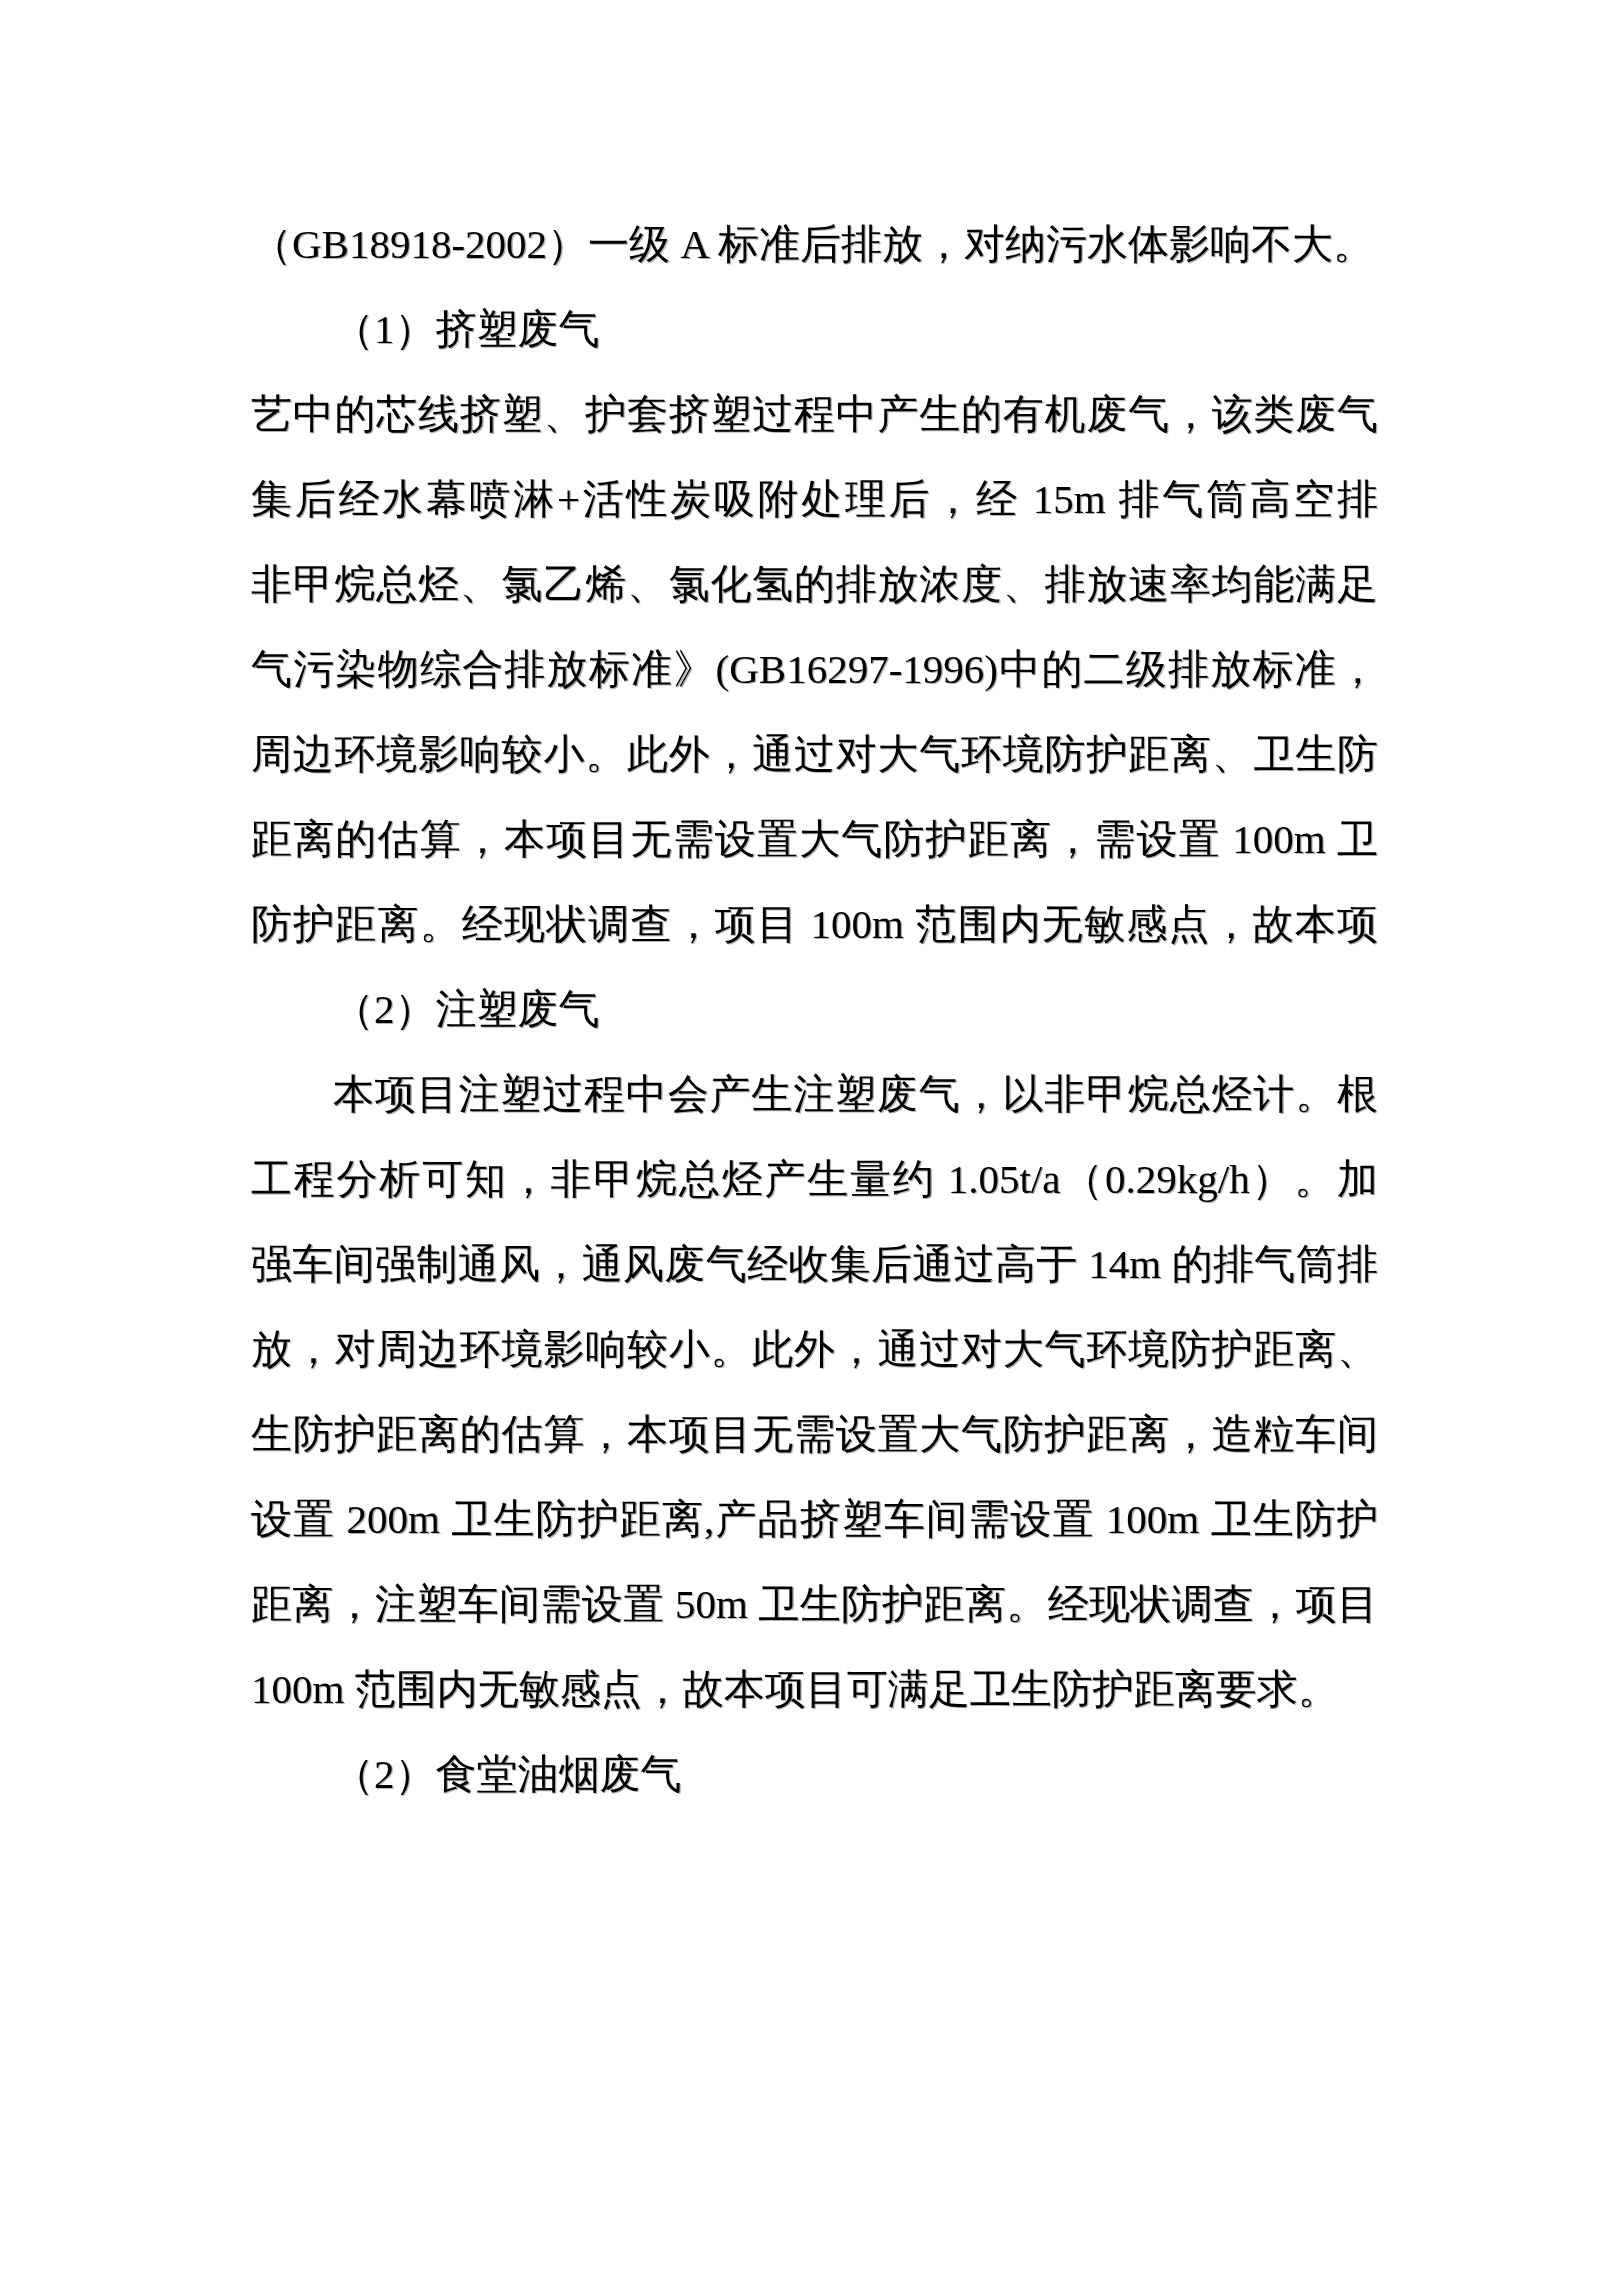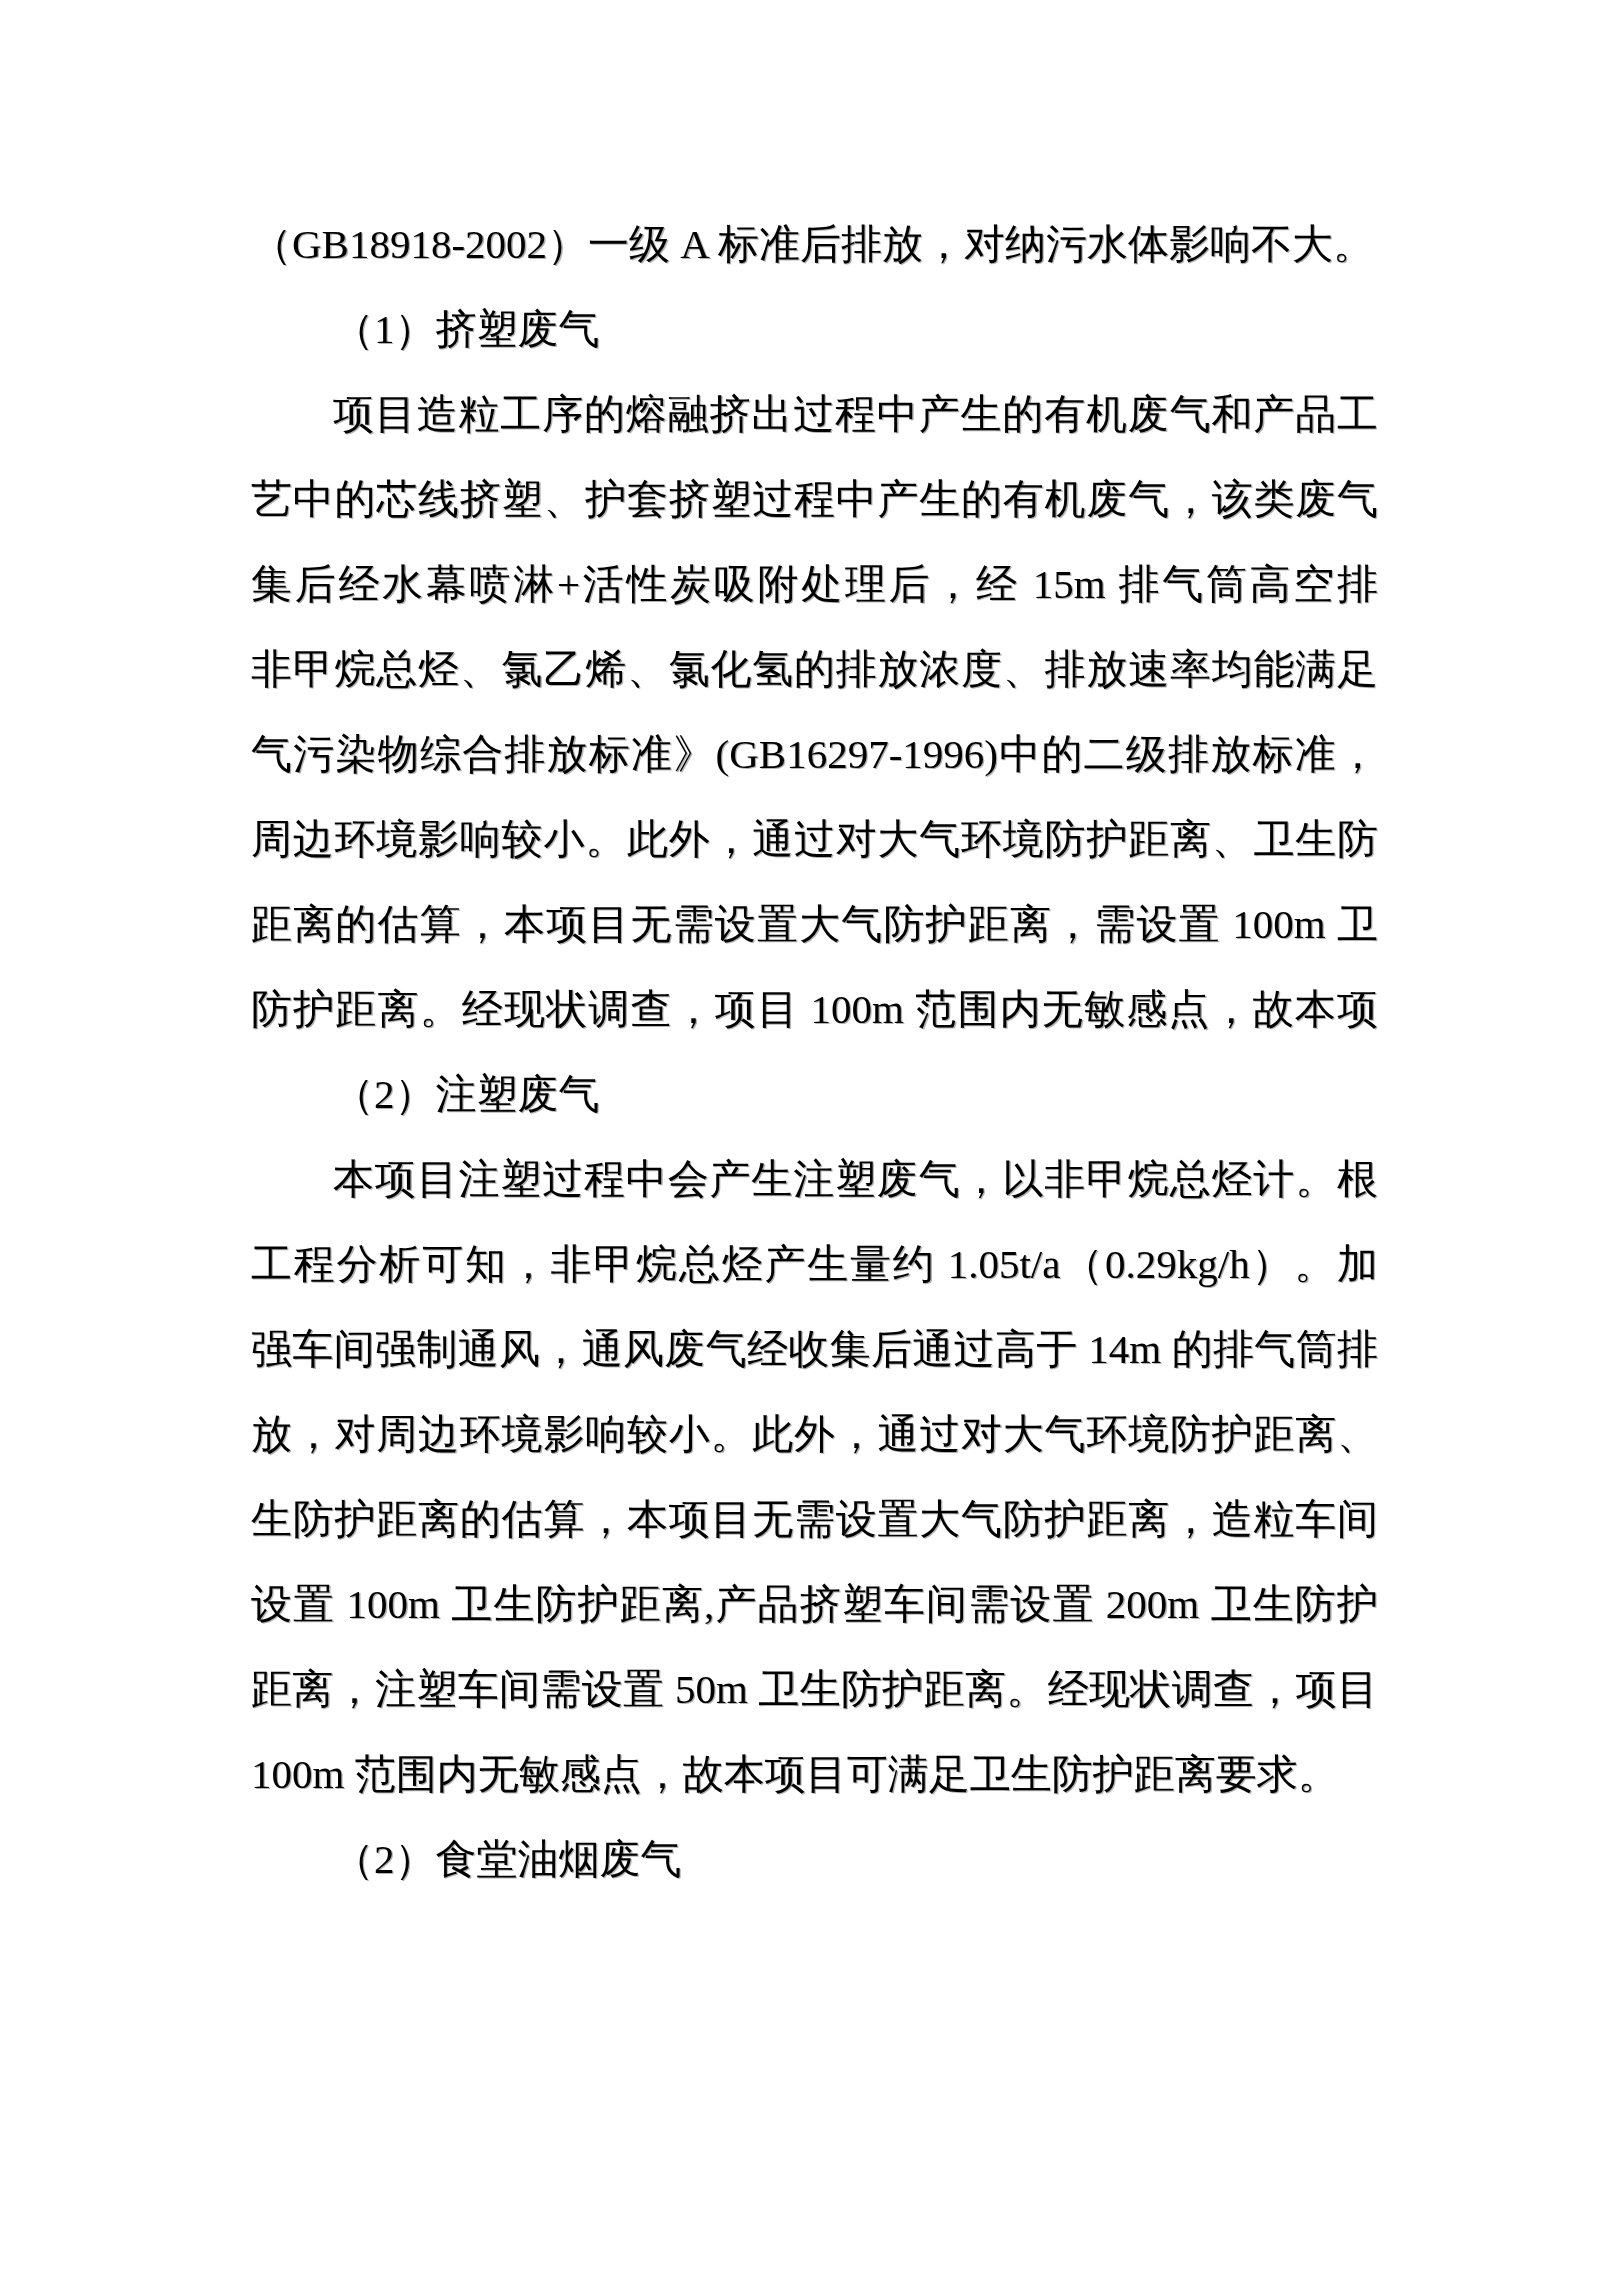--- a/index.html
+++ b/index.html
@@ -40,33 +40,32 @@
     text-indent: 82px;
   }
 </style>
 </head>
 <body>
 
 <div class="page">
   <div class="content">
     <div class="line">（GB18918-2002）一级 A 标准后排放，对纳污水体影响不大。</div>
     <div class="line indent">（1）挤塑废气</div>
-    <div class="line indent fill">项目造粒工序的熔融挤出过程中产生的有机废气和产品工</div>
     <div class="line fill">艺中的芯线挤塑、护套挤塑过程中产生的有机废气，该类废气收</div>
     <div class="line fill">集后经水幕喷淋+活性炭吸附处理后，经 15m 排气筒高空排放，</div>
     <div class="line fill">非甲烷总烃、氯乙烯、氯化氢的排放浓度、排放速率均能满足《大</div>
     <div class="line fill">气污染物综合排放标准》(GB16297-1996)中的二级排放标准，对</div>
     <div class="line fill">周边环境影响较小。此外，通过对大气环境防护距离、卫生防护</div>
     <div class="line fill">距离的估算，本项目无需设置大气防护距离，需设置 100m 卫生</div>
     <div class="line fill">防护距离。经现状调查，项目 100m 范围内无敏感点，故本项目</div>
     <div class="line indent">（2）注塑废气</div>
     <div class="line indent fill">本项目注塑过程中会产生注塑废气，以非甲烷总烃计。根据</div>
     <div class="line fill">工程分析可知，非甲烷总烃产生量约 1.05t/a（0.29kg/h）。加</div>
     <div class="line fill">强车间强制通风，通风废气经收集后通过高于 14m 的排气筒排</div>
     <div class="line fill">放，对周边环境影响较小。此外，通过对大气环境防护距离、卫</div>
     <div class="line fill">生防护距离的估算，本项目无需设置大气防护距离，造粒车间需</div>
-    <div class="line fill">设置 100m 卫生防护距离,产品挤塑车间需设置 200m 卫生防护</div>
+    <div class="line fill">设置 200m 卫生防护距离,产品挤塑车间需设置 100m 卫生防护</div>
     <div class="line fill">距离，注塑车间需设置 50m 卫生防护距离。经现状调查，项目</div>
     <div class="line">100m 范围内无敏感点，故本项目可满足卫生防护距离要求。</div>
     <div class="line indent">（2）食堂油烟废气</div>
   </div>
 </div>
 
 
 </body></html>

